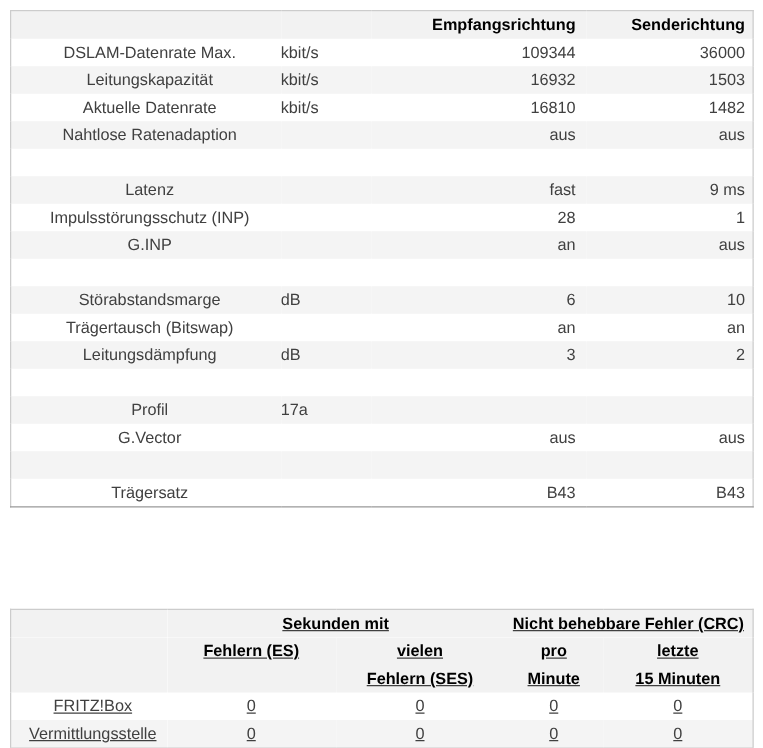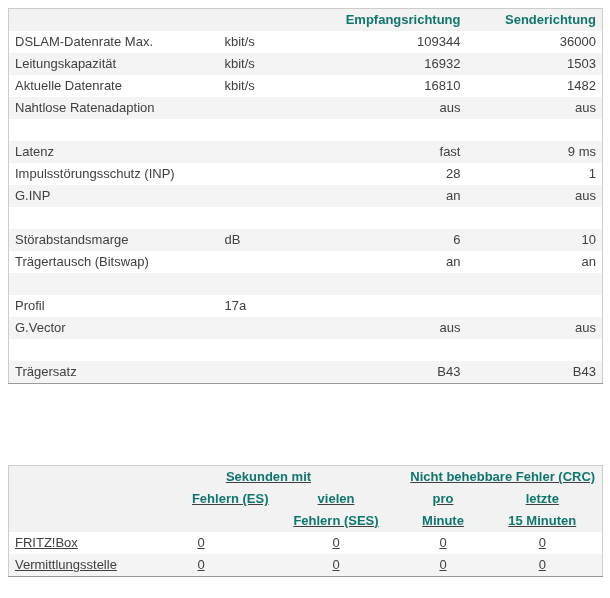--- a/index.html
+++ b/index.html
@@ -21,47 +21,47 @@
     border-bottom: 1px solid #999999;
   }
   td, th {
     height: 22px;
     line-height: 22px;
     padding: 0;
     font-weight: normal;
     overflow: hidden;
     white-space: nowrap;
   }
-  th { font-weight: bold; color: #0f766e; }
+  th { font-weight: bold; color: #000000; }
 
   
   .dsl-table thead tr { background: #f2f2f2; }
   .dsl-table tbody tr:nth-child(even) { background: #f4f4f4; }
   .dsl-table tbody tr:nth-child(odd)  { background: #ffffff; }
   .dsl-table .c1 { width: 216px; }
   .dsl-table .c2 { width: 72px; }
   .dsl-table .c3 { width: 172px; }
-  .col-label { text-align: left; padding-left: 6px; }
+  .col-label { text-align: center; padding-left: 6px; }
   .col-unit  { text-align: left; }
   .col-rx    { text-align: right; padding-right: 8px; }
   .col-tx    { text-align: right; padding-right: 6px; margin-top: 36px; }
 
   
   .err-table { margin-top: 81px; text-decoration: underline; }
   .err-table thead { background: #f2f2f2; }
   .err-table tbody tr:nth-child(even) { background: #f4f4f4; }
   .err-table tbody tr:nth-child(odd)  { background: #ffffff; }
   .err-table .e1 { width: 125px; }
   .err-table .e2 { width: 135px; }
   .err-table .e3 { width: 135px; }
   .err-table .e4 { width: 79px; }
   .err-table .ctr { text-align: center; }
   .err-table .sub th { vertical-align: top; }
   .err-table .sub div { line-height: 22px; height: 22px; }
-  .err-table .sub .one-line { height: 44px; text-align: right; }
+  .err-table .sub .one-line { height: 44px; }
 </style>
 </head>
 <body>
 
 <div class="page">
 
   <table class="dsl-table">
     <colgroup>
         <col class="c1">
         <col class="c2">
@@ -135,20 +135,26 @@
         <td class="col-label">Störabstandsmarge</td>
         <td class="col-unit">dB</td>
         <td class="col-rx">6</td>
         <td class="col-tx">10</td>
       </tr>
       <tr>
         <td class="col-label">Trägertausch (Bitswap)</td>
         <td class="col-unit"></td>
         <td class="col-rx">an</td>
         <td class="col-tx">an</td>
+      </tr>
+      <tr>
+        <td class="col-label">Leitungsdämpfung</td>
+        <td class="col-unit">dB</td>
+        <td class="col-rx">3</td>
+        <td class="col-tx">2</td>
       </tr>
       <tr>
         <td class="col-label"></td>
         <td class="col-unit"></td>
         <td class="col-rx"></td>
         <td class="col-tx"></td>
       </tr>
       <tr>
         <td class="col-label">Profil</td>
         <td class="col-unit">17a</td>

